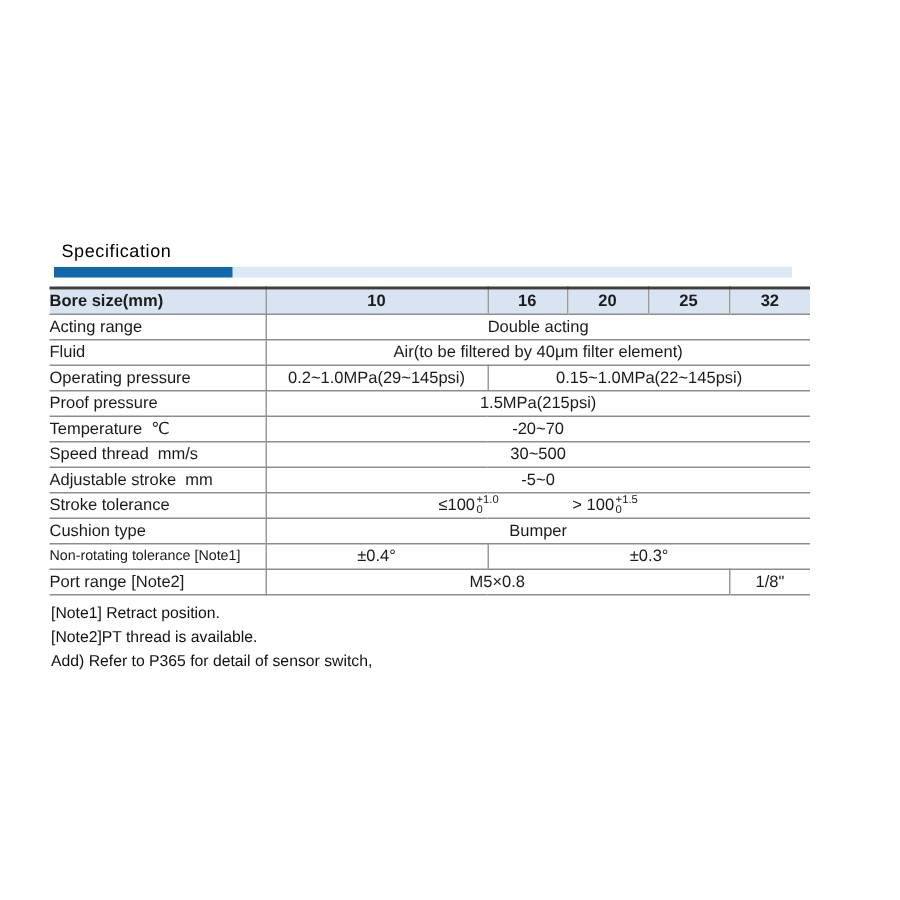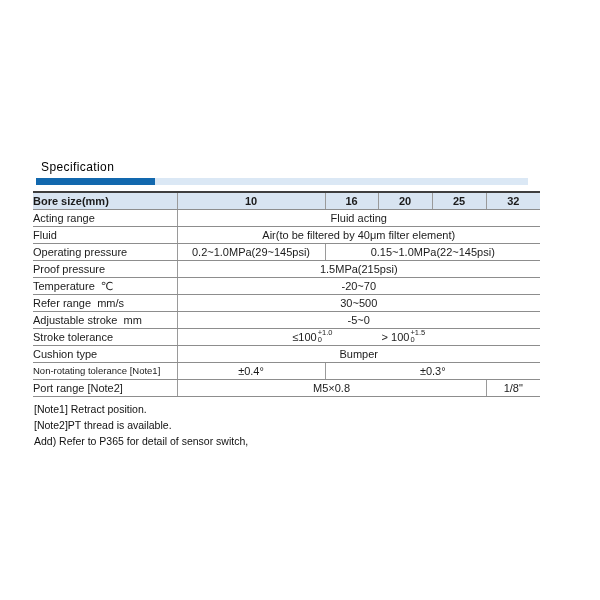--- a/index.html
+++ b/index.html
@@ -70,21 +70,21 @@
       <td class="lbl">Bore size(mm)</td>
       <td class="val">10</td>
       <td class="val vl">16</td>
       <td class="val vl">20</td>
       <td class="val vl">25</td>
       <td class="val vl">32</td>
     </tr>
 
     <tr>
       <td class="lbl">Acting range</td>
-      <td class="val" colspan="5">Fluid acting</td>
+      <td class="val" colspan="5">Double acting</td>
     </tr>
 
     <tr>
       <td class="lbl">Fluid</td>
       <td class="val" colspan="5">Air(to be filtered by 40μm filter element)</td>
     </tr>
 
     <tr>
       <td class="lbl">Operating pressure</td>
       <td class="val">0.2~1.0MPa(29~145psi)</td>
@@ -95,21 +95,21 @@
       <td class="lbl">Proof pressure</td>
       <td class="val" colspan="5">1.5MPa(215psi)</td>
     </tr>
 
     <tr>
       <td class="lbl">Temperature  ℃</td>
       <td class="val" colspan="5">-20~70</td>
     </tr>
 
     <tr>
-      <td class="lbl">Refer range  mm/s</td>
+      <td class="lbl">Speed thread  mm/s</td>
       <td class="val" colspan="5">30~500</td>
     </tr>
 
     <tr>
       <td class="lbl">Adjustable stroke  mm</td>
       <td class="val" colspan="5">-5~0</td>
     </tr>
 
     <tr>
       <td class="lbl">Stroke tolerance</td>

